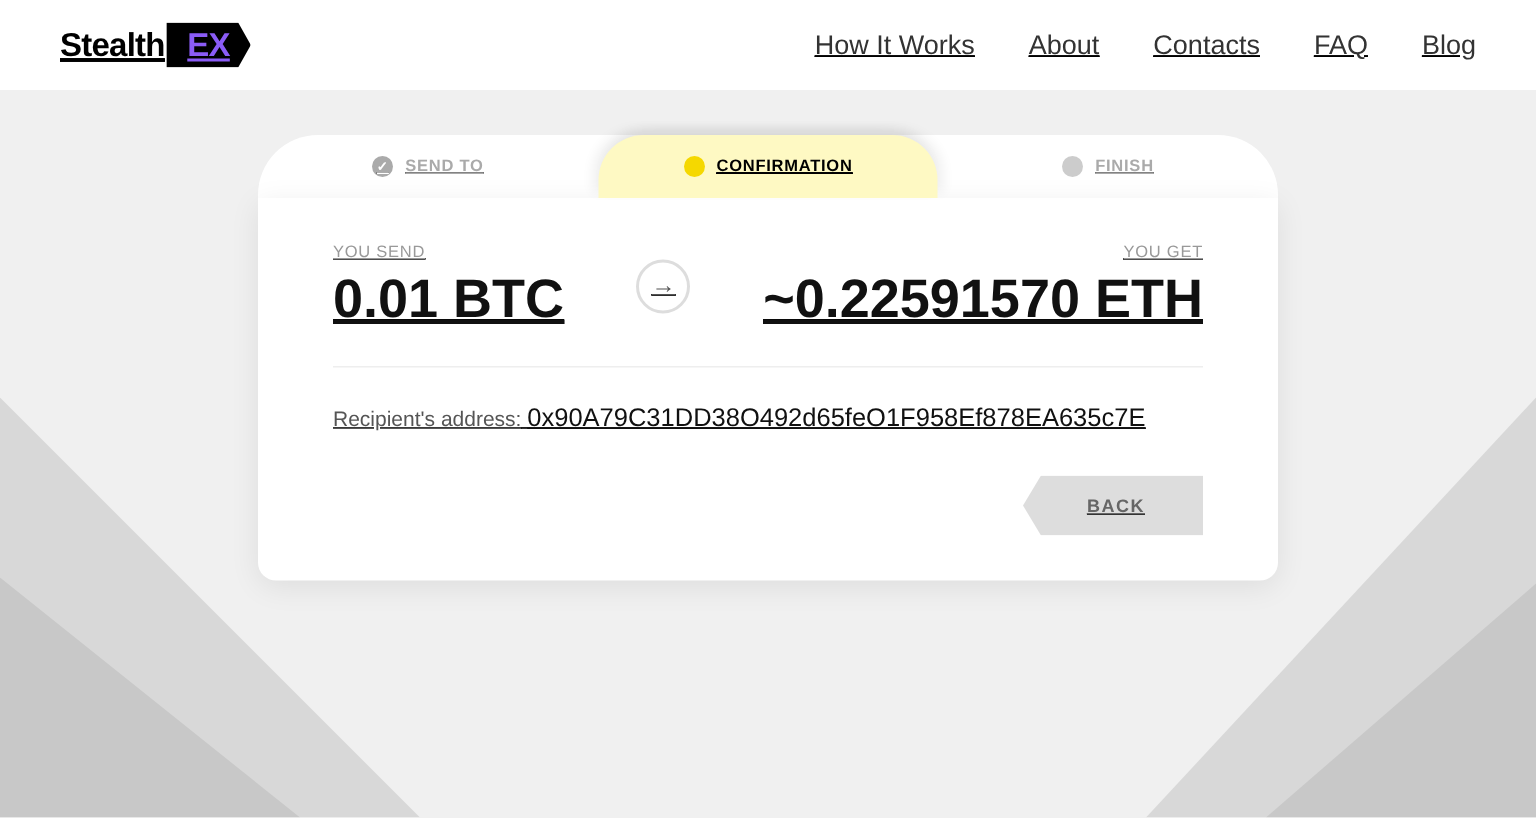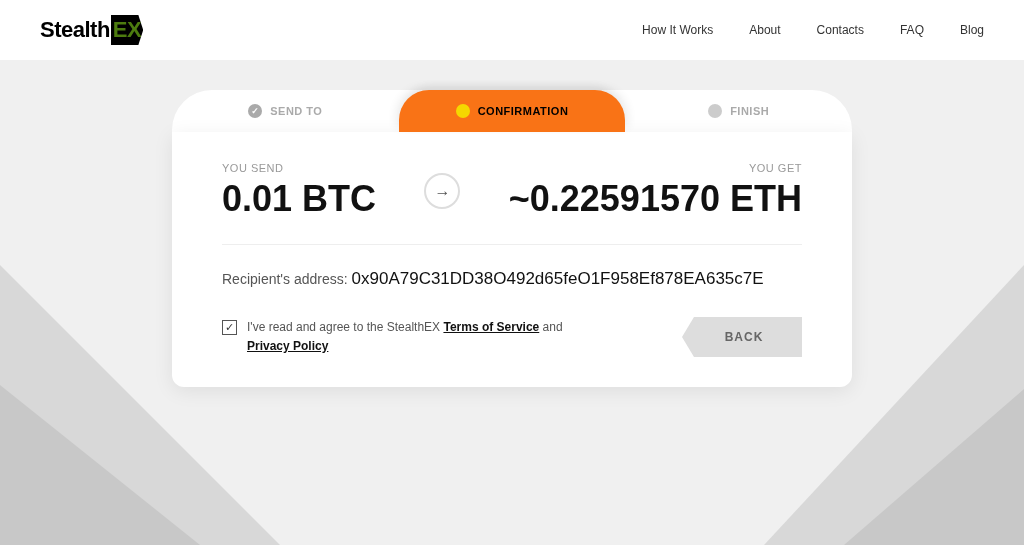--- a/index.html
+++ b/index.html
@@ -1,15 +1,15 @@
 <!DOCTYPE html>
 <html><head>
   <meta charset="utf-8">
   <style>
-    * { margin: 0; padding: 0; box-sizing: border-box; }
+    * { margin: 0; padding: 0; box-sizing: border-box; text-decoration: underline; }
     body {
       font-family: 'Arial', sans-serif;
       background: #f0f0f0;
       width: 1024px;
       height: 545px;
       overflow: hidden;
       position: relative;
     }
 
     
@@ -69,35 +69,35 @@
       display: flex;
       align-items: center;
       font-size: 22px;
       font-weight: 700;
       color: #000;
       letter-spacing: -0.5px;
     }
     .logo-stealth { font-weight: 700; }
     .logo-ex {
       background: #000;
-      color: #4d7c0f;
-      padding: 2px 2px;
+      color: #8b5cf6;
+      padding: 2px 14px;
       font-weight: 700;
       clip-path: polygon(0 0, 85% 0, 100% 50%, 85% 100%, 0 100%);
       margin-left: 1px;
     }
     .nav {
       display: flex;
       gap: 36px;
       align-items: center;
     }
     .nav a {
       text-decoration: none;
       color: #333;
-      font-size: 12px;
+      font-size: 18px;
       font-weight: 500;
     }
 
     
     .main {
       position: relative;
       z-index: 5;
       display: flex;
       flex-direction: column;
       align-items: center;
@@ -124,21 +124,21 @@
       padding: 14px 20px;
       font-size: 11px;
       font-weight: 600;
       letter-spacing: 0.5px;
       color: #aaa;
       position: relative;
       cursor: pointer;
     }
     .step.done { color: #aaa; }
     .step.active {
-      background: #f97316;
+      background: #fef9c3;
       color: #000;
       border-radius: 30px 30px 0 0;
       box-shadow: -4px -4px 8px rgba(0,0,0,0.06), 4px -4px 8px rgba(0,0,0,0.06);
       z-index: 2;
     }
     .step-dot {
       width: 14px;
       height: 14px;
       border-radius: 50%;
       background: #ccc;
@@ -346,27 +346,20 @@
         <span class="exchange-amount">~0.22591570 ETH</span>
       </div>
     </div>
 
     <div class="recipient-row">
       <span class="recipient-label">Recipient's address:</span>
       <span class="recipient-address">0x90A79C31DD38O492d65feO1F958Ef878EA635c7E</span>
     </div>
 
     <div class="actions-row">
-      <div class="terms-row">
-        <div class="terms-checkbox checked"></div>
-        <div class="terms-text">
-          <span>I've read and agree to the StealthEX </span><span class="terms-link">Terms of Service</span><span> and</span><br>
-          <span class="terms-link">Privacy Policy</span>
-        </div>
-      </div>
 
       <div class="buttons-row">
         <button class="btn-back-outer">BACK</button>
       </div>
     </div>
 
   </div>
 </div>
 
 </body></html>

